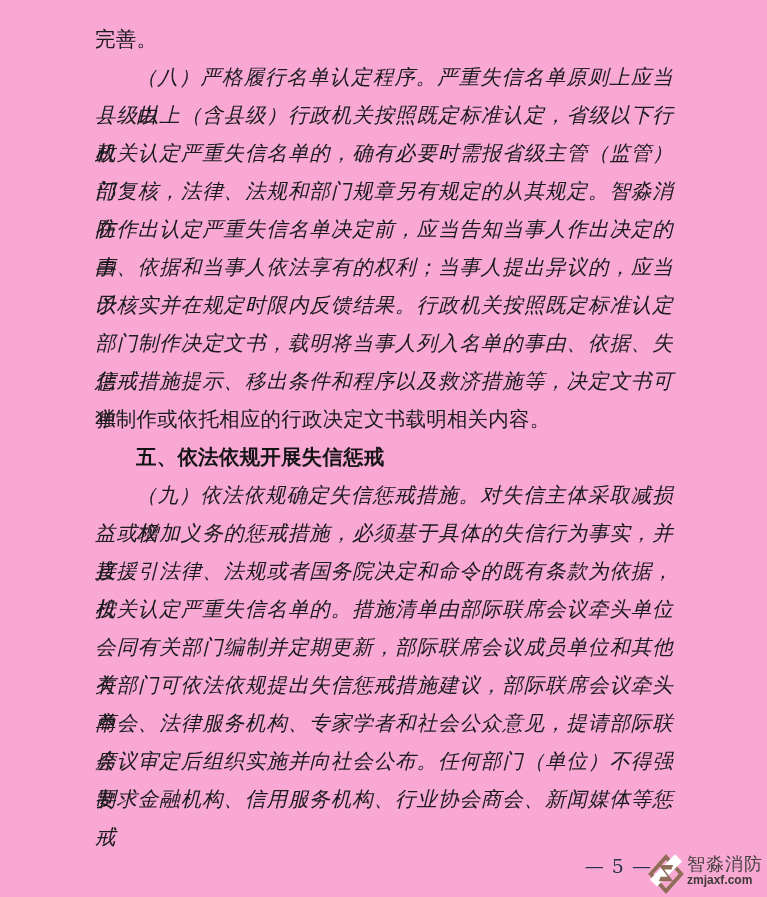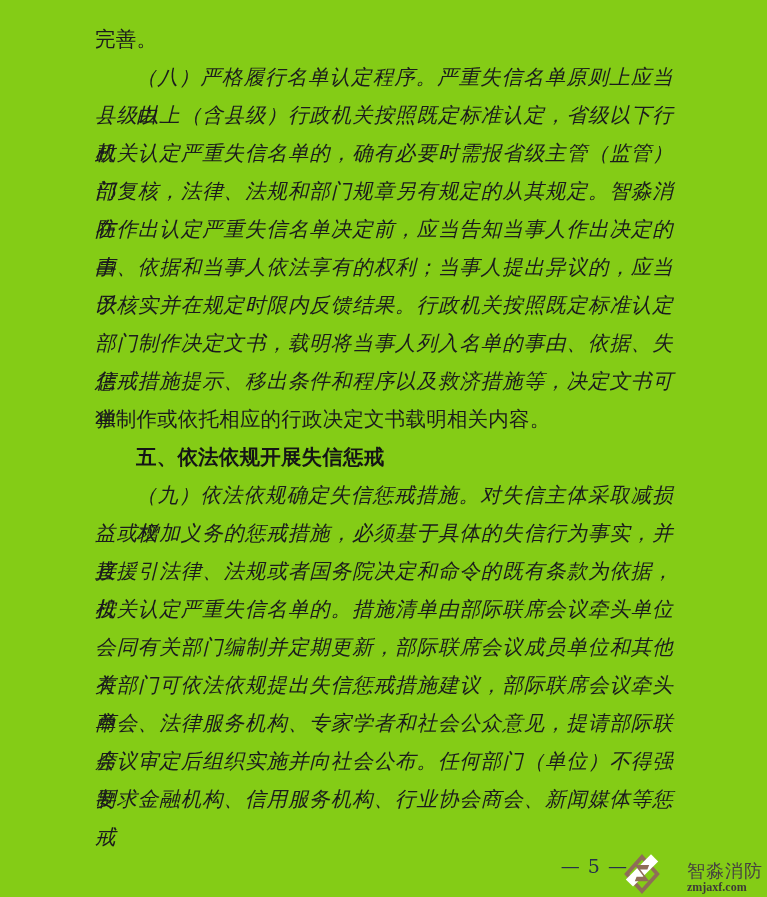--- a/index.html
+++ b/index.html
@@ -4,21 +4,21 @@
 <style>
   html, body {
     margin: 0;
     padding: 0;
     background: #ffffff;
   }
   .page {
     position: relative;
     width: 767px;
     height: 897px;
-    background: #84cc16;
+    background: #f9a8d4;
     overflow: hidden;
     font-family: "DejaVu Sans", sans-serif;
   }
   .doc-body {
     position: absolute;
     left: 95px;
     top: 20px;
     width: 578px;
   }
   .line {
@@ -54,22 +54,21 @@
     font-size: 19px;
     color: #26324c;
     letter-spacing: 1px;
     white-space: nowrap;
     margin-right: -4px;
     position: relative;
     top: -8px;
   }
   .logo {
     display: flex;
-    align-items: flex-end;
-    gap: 24px;
+    align-items: flex-start;
   }
   .logo-icon {
     width: 36px;
     height: 40px;
     flex: 0 0 auto;
   }
   .logo-texts {
     display: flex;
     flex-direction: column;
     justify-content: center;
@@ -80,21 +79,21 @@
     line-height: 20px;
     color: #474340;
     letter-spacing: 1px;
     white-space: nowrap;
   }
   .logo-domain {
     font-size: 12px;
     line-height: 13px;
     font-weight: 700;
     color: #3d3a38;
-    font-family: Liberation Serif, serif;
+    font-family: Liberation Sans, sans-serif;
     white-space: nowrap;
   }
 </style>
 </head>
 <body>
 
 <div class="page">
 
   <div class="doc-body">
       <div class="line">完善。</div>

